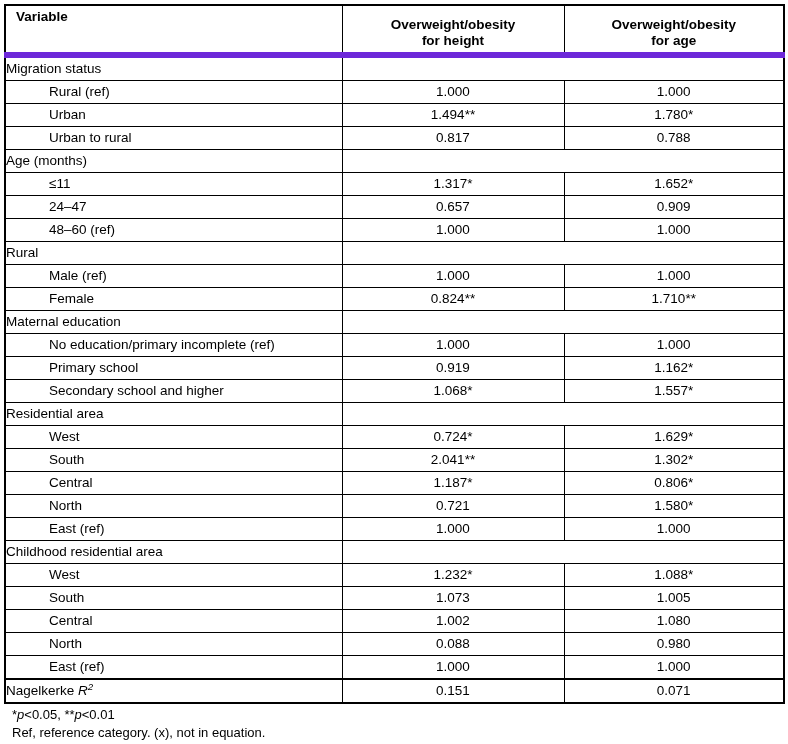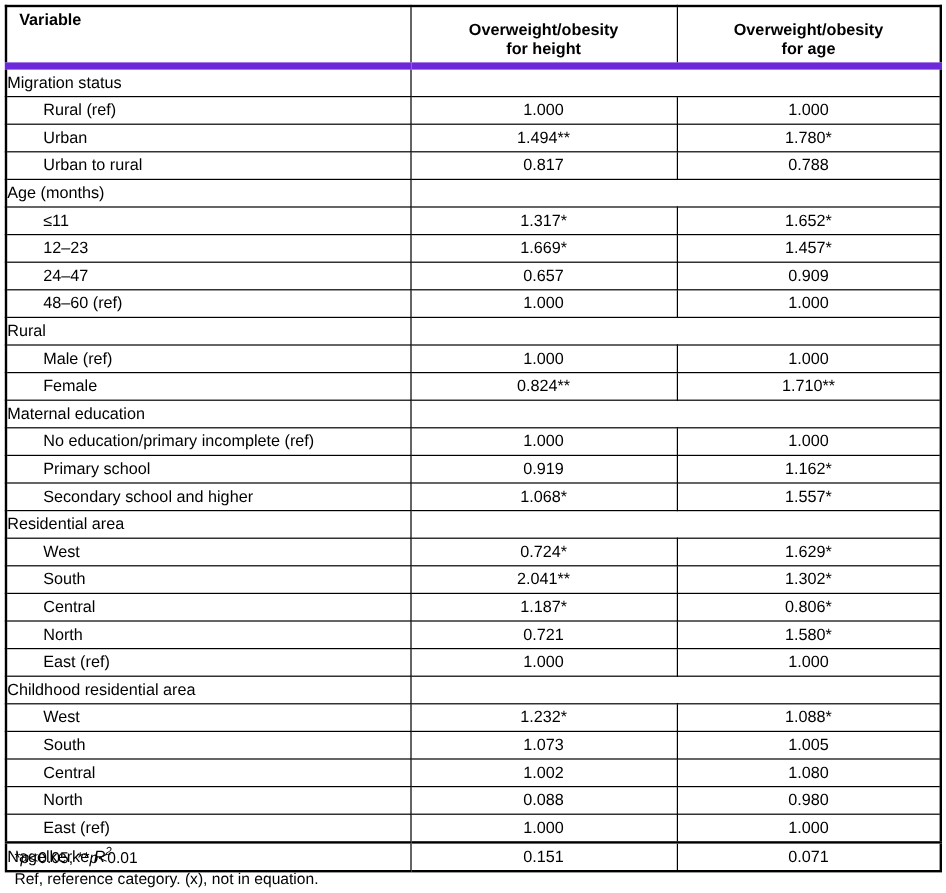--- a/index.html
+++ b/index.html
@@ -61,21 +61,21 @@
     vertical-align: top;
     padding-left: 10px;
     padding-top: 3px;
   }
   td.label {
     text-align: left;
     padding-left: 10px;
     white-space: nowrap;
   }
   td.label.sub {
-    padding-left: 30px;
+    padding-left: 43px;
   }
   td.val {
     text-align: center;
     white-space: nowrap;
   }
   td.blank { }
   tr.summary td {
     border-top: 2px solid #000000;
     border-bottom: 2px solid #000000;
   }
@@ -148,25 +148,20 @@
           <tr>
             <td class="label">Age (months)</td>
             <td class="blank" colspan="2"></td>
           </tr>
           <tr>
             <td class="label sub">≤11</td>
             <td class="val">1.317*</td>
             <td class="val">1.652*</td>
           </tr>
           <tr>
-            <td class="label sub">12–23</td>
-            <td class="val">1.669*</td>
-            <td class="val">1.457*</td>
-          </tr>
-          <tr>
             <td class="label sub">24–47</td>
             <td class="val">0.657</td>
             <td class="val">0.909</td>
           </tr>
           <tr>
             <td class="label sub">48–60 (ref)</td>
             <td class="val">1.000</td>
             <td class="val">1.000</td>
           </tr>
           <tr>

